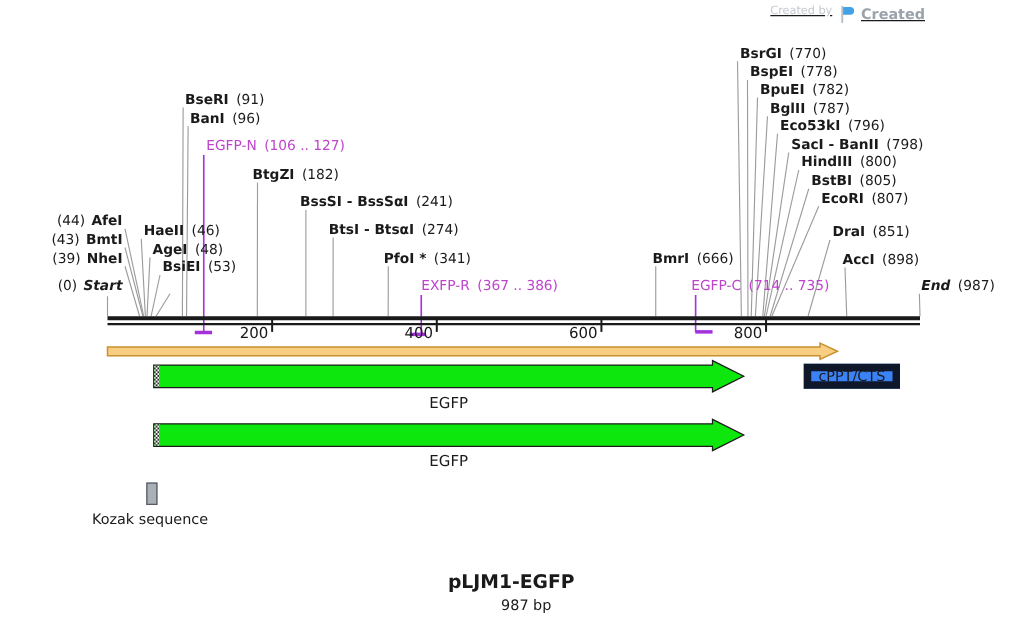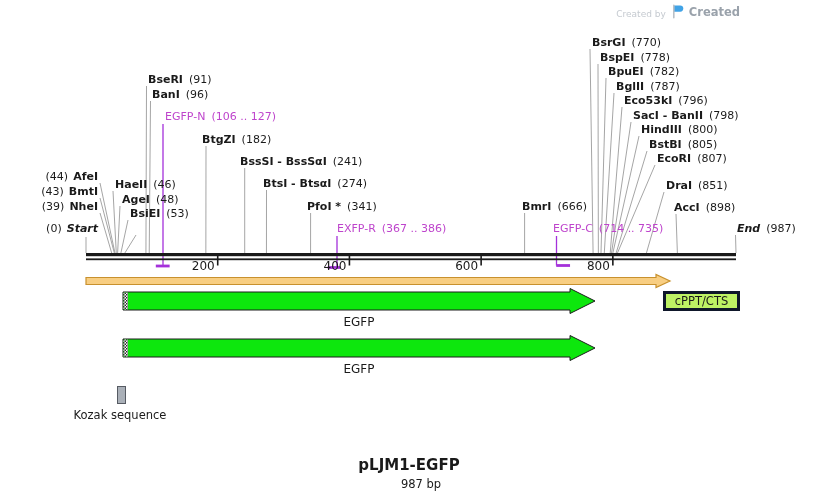--- a/index.html
+++ b/index.html
@@ -8,29 +8,29 @@
   #map-svg{position:absolute;left:0;top:0;z-index:1;}
   #labels{position:absolute;left:0;top:0;width:818px;height:498px;z-index:2;pointer-events:none;}
   .slabel{position:absolute;white-space:nowrap;font-size:11px;line-height:13px;pointer-events:auto;}
   .slabel .nm{font-weight:bold;}
   .slabel .it{font-style:italic;}
   .slabel .pos{font-weight:normal;margin-left:6px;}
   .slabel.purple{font-weight:normal;}
   .slabel.purple .nm{font-weight:normal;}
   .tick-num{position:absolute;width:46px;text-align:right;font-size:12px;line-height:13px;}
   .egfp-label{position:absolute;left:123px;width:472px;text-align:center;font-size:12px;}
-  .cppt{position:absolute;left:643px;top:291px;width:77px;height:20px;background:#bef264;
-        border:3px solid #0f172a;box-sizing:border-box;display:flex;align-items:center;
-        justify-content:center;font-size:11.5px;z-index:2;margin-left:20px;}
+  .cppt{position:absolute;left:643px;top:291px;width:77px;height:20px;background:#3b82f6;
+        border:6px solid #0f172a;box-sizing:border-box;display:flex;align-items:center;
+        justify-content:center;font-size:11.5px;z-index:2;}
   .kozakbox{position:absolute;left:117px;top:386px;width:9px;height:18px;background:#aab0b8;
         border:1px solid #565b63;box-sizing:border-box;z-index:2;}
   .kozaklabel{position:absolute;left:70px;top:408px;width:100px;text-align:center;font-size:11.5px;z-index:2;}
   .title{position:absolute;left:0;top:456px;width:818px;text-align:center;font-weight:bold;font-size:15px;z-index:2;}
   .subtitle{position:absolute;left:12px;top:477px;width:818px;text-align:center;font-size:11.5px;z-index:2;}
-  .watermark{position:absolute;top:4px;right:78px;display:flex;align-items:flex-end;gap:5px;z-index:2;}
+  .watermark{position:absolute;top:4px;right:78px;display:flex;align-items:flex-start;gap:5px;z-index:2;text-decoration:underline;}
   .watermark .created{font-size:9px;color:#c5cad0;}
   .watermark .brand{font-size:11.5px;font-weight:600;color:#9aa2ab;}
 </style>
 </head>
 <body>
 
 <div id="canvas">
 
   <svg id="map-svg" width="818" height="498" viewBox="0 0 818 498">
     <defs>

